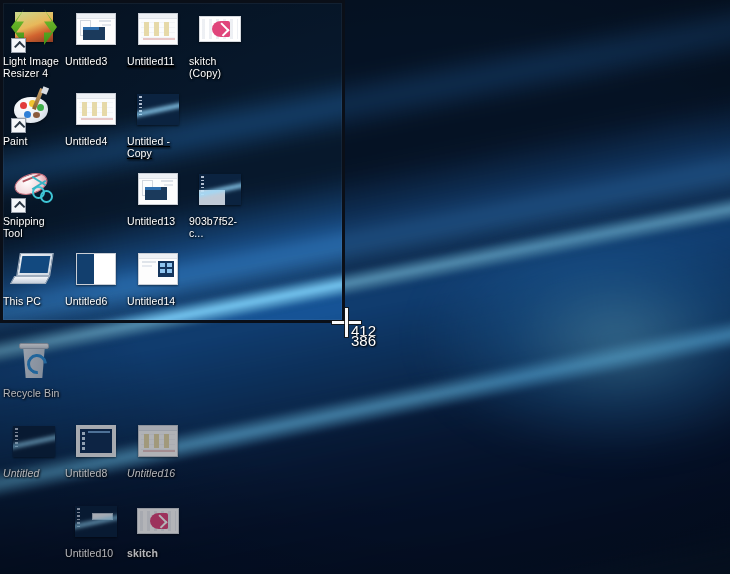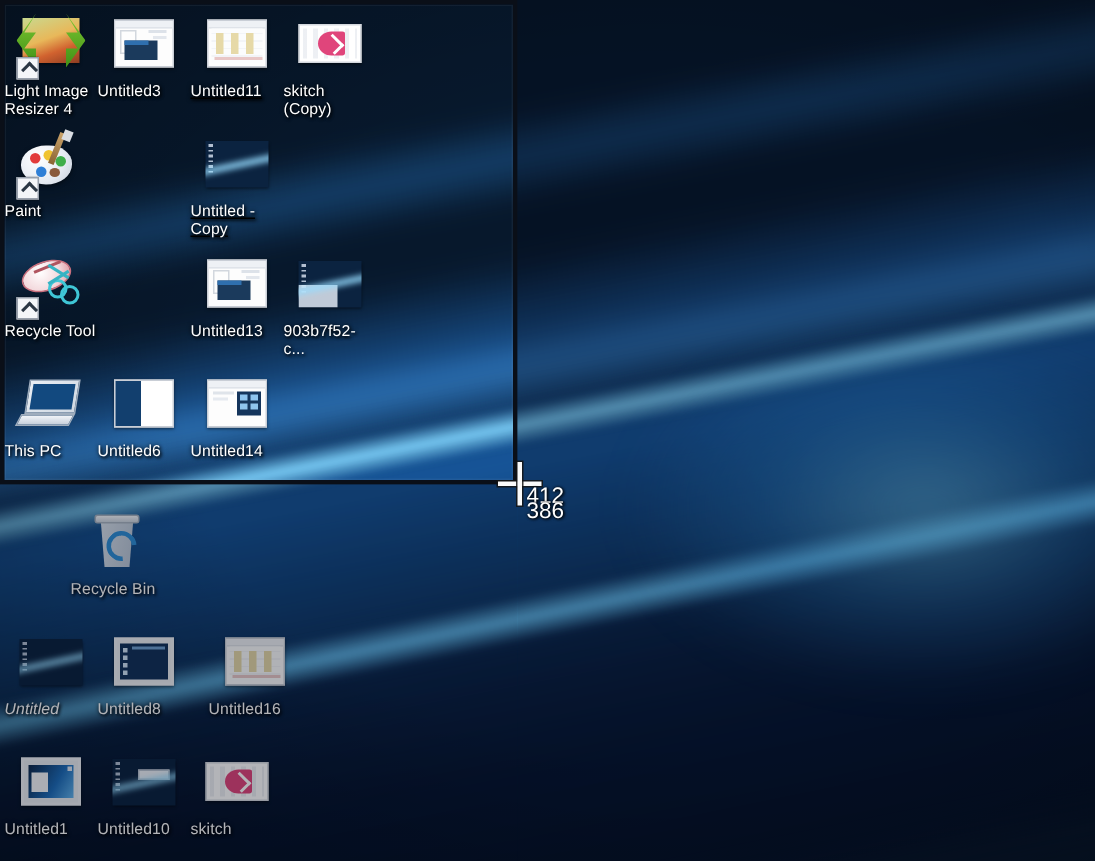--- a/index.html
+++ b/index.html
@@ -179,20 +179,34 @@
         <div style="position:absolute;left:19px;top:14px;width:7px;height:7px;border-radius:50%;background:#f0c330"></div>
         <div style="position:absolute;left:27px;top:18px;width:7px;height:7px;border-radius:50%;background:#3fae4a"></div>
         <div style="position:absolute;left:14px;top:25px;width:7px;height:7px;border-radius:50%;background:#2f7fd6"></div>
         <div style="position:absolute;left:23px;top:26px;width:7px;height:6px;border-radius:50%;background:#8a5a3c"></div>
         <div style="position:absolute;left:26px;top:2px;width:4px;height:22px;transform:rotate(22deg);background:linear-gradient(#caa36a,#8a6432)"></div>
         <div style="position:absolute;left:32px;top:1px;width:6px;height:7px;transform:rotate(22deg);background:#d9dde3"></div>
         <div class="shortcut"></div>
       </div>
       <div class="ico-label">Paint</div>
     </div>
+    <div class="desk-icon" style="left: 65px; top: 86px;">
+      <div class="ico-art">
+        <div class="thumb">
+          <div class="tbar"></div>
+          <div class="tbody" style="background:repeating-linear-gradient(0deg,#fbfcfd 0 4px,#f2f4f7 4px 5px)">
+            <div style="position:absolute;left:3px;top:3px;width:5px;height:14px;background:#e6d9a8"></div>
+            <div style="position:absolute;left:13px;top:3px;width:5px;height:14px;background:#e6d9a8"></div>
+            <div style="position:absolute;left:23px;top:3px;width:5px;height:14px;background:#e6d9a8"></div>
+            <div style="position:absolute;left:2px;bottom:2px;width:32px;height:2px;background:#e8c7c7"></div>
+          </div>
+        </div>
+      </div>
+      <div class="ico-label">Untitled4</div>
+    </div>
     <div class="desk-icon" style="left: 127px; top: 86px; text-decoration: underline;">
       <div class="ico-art">
         <div class="thumb-wp">
           <div class="mini-dots">
             <i></i>
             <i></i>
             <i></i>
             <i></i>
             <i></i>
             <i></i>
@@ -204,21 +218,21 @@
     <div class="desk-icon" style="left: 3px; top: 166px;">
       <div class="ico-art">
         <div style="position:absolute;left:4px;top:8px;width:32px;height:18px;border-radius:50%;transform:rotate(-18deg);background:radial-gradient(circle at 40% 30%,#fff,#f3d9dd 55%,#d98a96 100%);border:1px solid #c9707e"></div>
         <div style="position:absolute;left:12px;top:11px;width:19px;height:2px;transform:rotate(-22deg);background:#b0545f"></div>
         <div style="position:absolute;left:22px;top:20px;width:9px;height:9px;border-radius:50%;border:2px solid #3fc6d6"></div>
         <div style="position:absolute;left:30px;top:24px;width:9px;height:9px;border-radius:50%;border:2px solid #3fc6d6"></div>
         <div style="position:absolute;left:21px;top:14px;width:16px;height:2px;transform:rotate(32deg);background:#36b3c3"></div>
         <div style="position:absolute;left:21px;top:18px;width:16px;height:2px;transform:rotate(-32deg);background:#36b3c3"></div>
         <div class="shortcut"></div>
       </div>
-      <div class="ico-label">Recycle Tool</div>
+      <div class="ico-label">Snipping Tool</div>
     </div>
     <div class="desk-icon" style="left: 127px; top: 166px;">
       <div class="ico-art">
         <div class="thumb">
           <div class="tbar"></div>
           <div class="tbody">
             <div style="position:absolute;left:1px;top:1px;width:9px;height:14px;border:1px solid #d2d7de"></div>
             <div style="position:absolute;left:4px;top:8px;width:22px;height:13px;background:#1b3a5c"></div>
             <div style="position:absolute;left:4px;top:8px;width:16px;height:3px;background:#2f6fae"></div>
             <div style="position:absolute;right:2px;top:1px;width:12px;height:2px;background:#dde2e9"></div>
@@ -271,21 +285,21 @@
             <div style="position:absolute;right:1px;top:2px;width:16px;height:16px;background:#15355c"></div>
             <div style="position:absolute;right:3px;top:4px;width:5px;height:4px;background:#8fc4ee"></div>
             <div style="position:absolute;right:10px;top:4px;width:5px;height:4px;background:#8fc4ee"></div>
             <div style="position:absolute;right:3px;top:10px;width:5px;height:4px;background:#8fc4ee"></div>
             <div style="position:absolute;right:10px;top:10px;width:5px;height:4px;background:#8fc4ee"></div>
           </div>
         </div>
       </div>
       <div class="ico-label">Untitled14</div>
     </div>
-    <div class="desk-icon" style="left: 3px; top: 338px; margin-left: 44px;">
+    <div class="desk-icon" style="left: 3px; top: 338px;">
       <div class="ico-art">
         <div style="position:absolute;left:11px;top:8px;width:26px;height:32px;background:linear-gradient(100deg,rgba(235,240,246,.92),rgba(196,206,218,.92));clip-path:polygon(8% 0,92% 0,82% 100%,18% 100%);border-radius:2px;box-shadow:0 1px 2px rgba(0,0,0,.4)"></div>
         <div style="position:absolute;left:9px;top:5px;width:30px;height:6px;border-radius:2px;background:linear-gradient(#f6f8fb,#ccd5df);border:1px solid #a8b3c0;box-sizing:border-box"></div>
         <div style="position:absolute;left:17px;top:16px;width:14px;height:14px;border-radius:50%;border:3px solid #2f8fd6;border-right-color:transparent;transform:rotate(40deg)"></div>
       </div>
       <div class="ico-label">Recycle Bin</div>
     </div>
     <div class="desk-icon" style="left: 3px; top: 418px; font-style: italic;">
       <div class="ico-art">
         <div class="thumb-wp">
@@ -307,61 +321,51 @@
           <div style="position:absolute;inset:2px;background:#12325a"></div>
           <div style="position:absolute;left:4px;top:5px;width:3px;height:3px;background:#cfe2f5"></div>
           <div style="position:absolute;left:4px;top:10px;width:3px;height:3px;background:#cfe2f5"></div>
           <div style="position:absolute;left:4px;top:15px;width:3px;height:3px;background:#cfe2f5"></div>
           <div style="position:absolute;left:4px;top:20px;width:3px;height:3px;background:#cfe2f5"></div>
           <div style="position:absolute;left:10px;top:4px;right:4px;height:2px;background:#6f9fd0"></div>
         </div>
       </div>
       <div class="ico-label">Untitled8</div>
     </div>
-    <div class="desk-icon" style="left: 139px; top: 418px;">
+    <div class="desk-icon" style="left: 127px; top: 418px; font-style: italic;">
       <div class="ico-art">
         <div class="thumb">
           <div class="tbar"></div>
           <div class="tbody" style="background:repeating-linear-gradient(0deg,#fbfcfd 0 4px,#f2f4f7 4px 5px)">
             <div style="position:absolute;left:3px;top:3px;width:5px;height:14px;background:#e6d9a8"></div>
             <div style="position:absolute;left:13px;top:3px;width:5px;height:14px;background:#e6d9a8"></div>
             <div style="position:absolute;left:23px;top:3px;width:5px;height:14px;background:#e6d9a8"></div>
             <div style="position:absolute;left:2px;bottom:2px;width:32px;height:2px;background:#e8c7c7"></div>
           </div>
         </div>
       </div>
       <div class="ico-label">Untitled16</div>
     </div>
-    <div class="desk-icon" style="left: 3px; top: 498px;">
-      <div class="ico-art">
-        <div class="thumb" style="border:2px solid #eef1f5;background:#e8ecf1">
-          <div style="position:absolute;inset:3px;background:linear-gradient(120deg,#0c2748,#1d6cb8 60%,#62b4ec 100%)"></div>
-          <div style="position:absolute;left:5px;top:8px;width:11px;height:13px;background:#f4f7fa"></div>
-          <div style="position:absolute;right:4px;top:4px;width:3px;height:3px;background:#dbe6f2"></div>
-        </div>
-      </div>
-      <div class="ico-label">Untitled1</div>
-    </div>
     <div class="desk-icon" style="left: 65px; top: 498px;">
       <div class="ico-art">
         <div class="thumb-wp">
           <div class="mini-dots">
             <i></i>
             <i></i>
             <i></i>
             <i></i>
             <i></i>
             <i></i>
           </div>
           <div style="position:absolute;left:40%;top:22%;width:45%;height:16%;background:#eef2f8;border:1px solid #b9c3d0"></div>
         </div>
       </div>
       <div class="ico-label">Untitled10</div>
     </div>
-    <div class="desk-icon" style="left: 127px; top: 498px;">
+    <div class="desk-icon" style="left: 127px; top: 498px; font-weight: bold;">
       <div class="ico-art">
         <div class="skitch">
           <div class="sk-grid"></div>
           <div class="sk-arrow"></div>
         </div>
       </div>
       <div class="ico-label">skitch</div>
     </div>
   </div>
 

